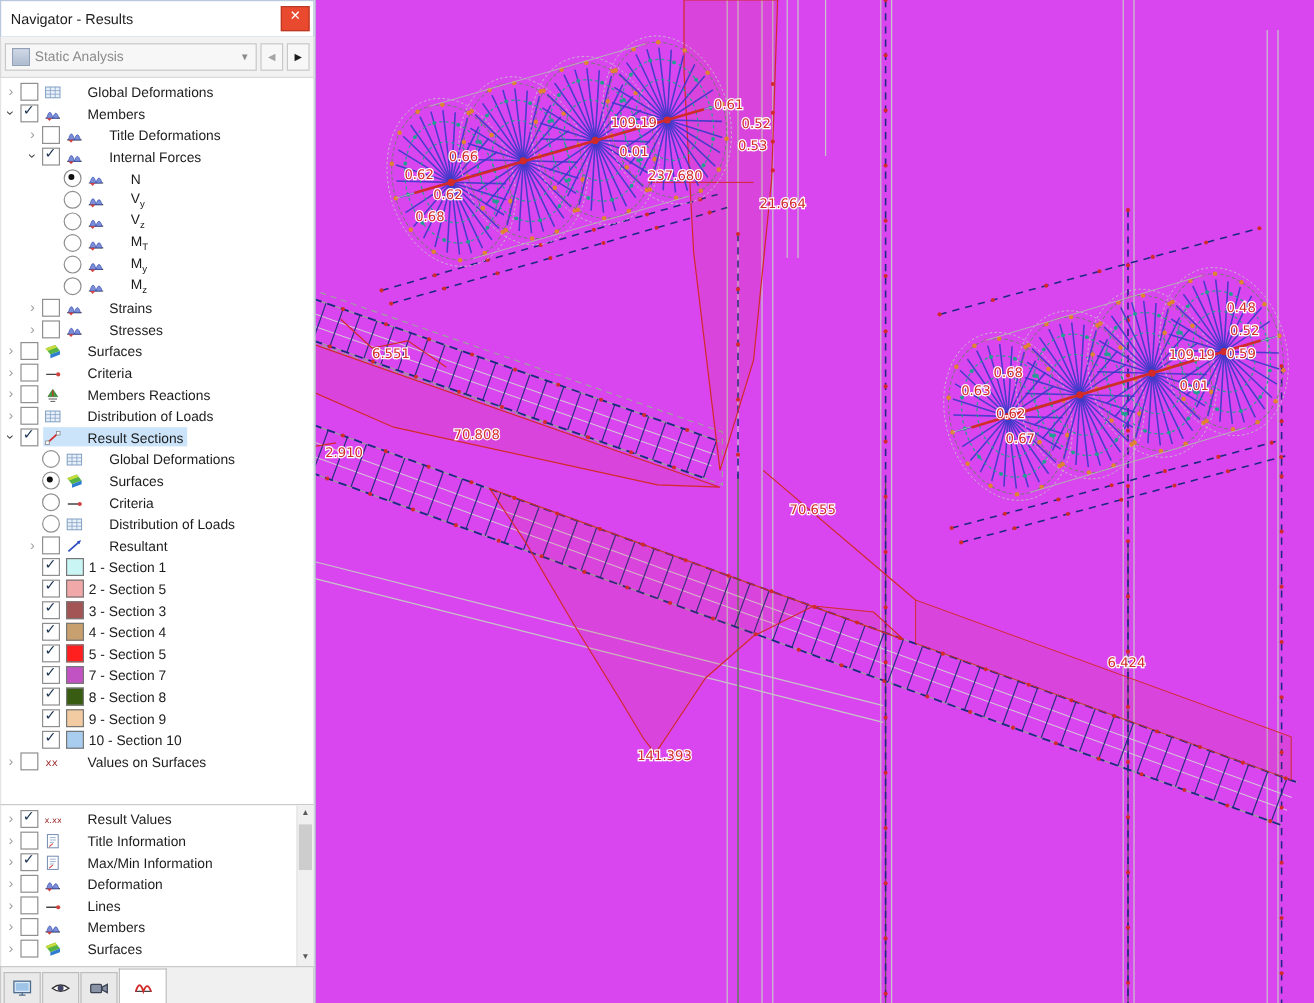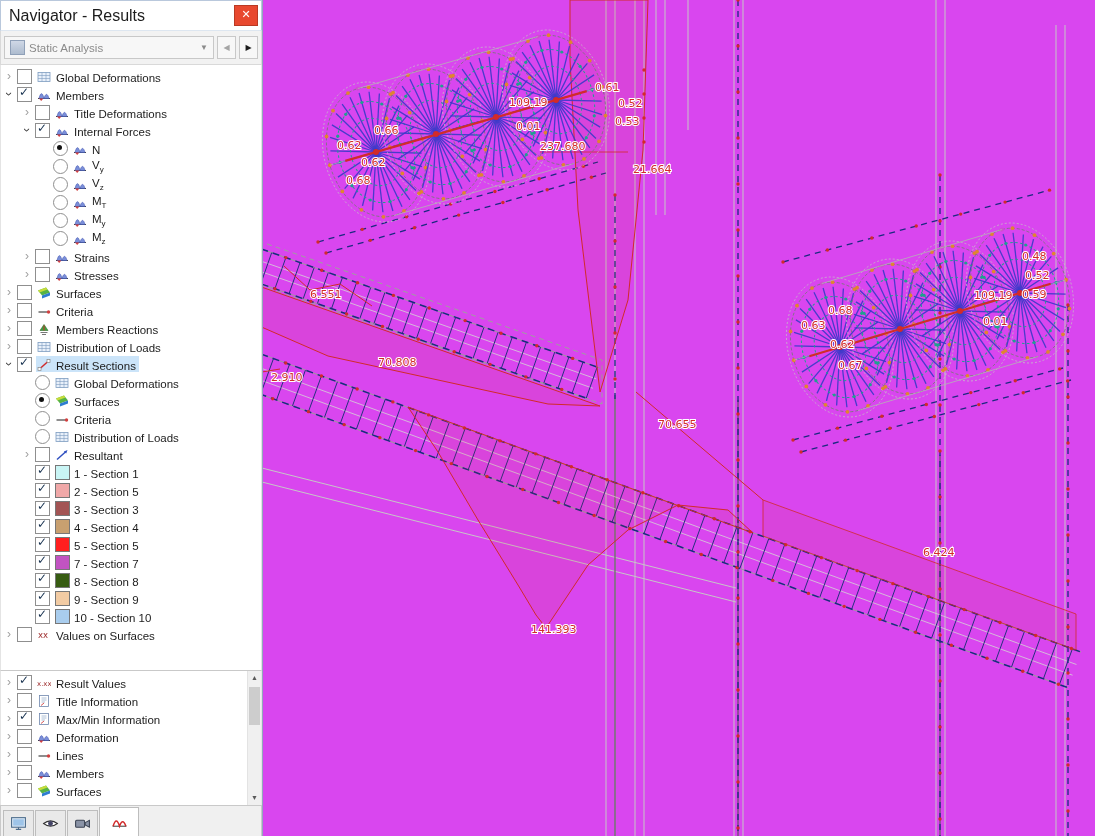--- a/index.html
+++ b/index.html
@@ -1,42 +1,42 @@
 <!DOCTYPE html>
 <html><head>
 <meta charset="utf-8">
 <style>
   html,body{margin:0;padding:0}
   body{font-family:"Liberation Sans","DejaVu Sans",sans-serif;font-size:11.5px;color:#1c1c1c;background:#fff}
   .app{position:relative;width:1095px;height:836px;overflow:hidden;background:#fff}
   .viewport{position:absolute;left:250px;top:0;width:1003px;height:836px;background:#d946ef}
   .panel{position:absolute;left:0;top:0;width:262px;height:836px;background:#fff;border-right:1px solid #93a6bd;display:flex;flex-direction:column;z-index:5}
   .titlebar{height:25px;flex:none;display:flex;align-items:center;padding:2px 3px 2px 8px;border:1px solid #b9c8dc;border-bottom:1px solid #dde6f0;background:#fff}
-  .titlebar .t{flex:1;font-size:16px}
+  .titlebar .t{flex:1;font-size:12px}
   .closebtn{width:22px;height:19px;background:#e8492f;border:1px solid #b93a24;color:#fff;font-size:11px;line-height:17px;text-align:center;cursor:default}
   .ddrow{height:27px;flex:none;display:flex;align-items:center;gap:3px;padding:3px;background:#f2f2f2;border-left:1px solid #d9d9d9;border-right:1px solid #d9d9d9;border-bottom:1px solid #d9d9d9}
   .dd{flex:1;height:21px;border:1px solid #c8c8c8;background:#f7f7f7;display:flex;align-items:center;gap:4px;padding:0 5px;color:#8b8b8b}
   .dd .dv{flex:1;white-space:nowrap;overflow:hidden}
   .ddchev{color:#8b8b8b;font-size:8px}
   .ddicon{width:13px;height:13px;background:linear-gradient(#cfd8e6,#aebccf);border:1px solid #8fa0b8;flex:none}
   .navbtn{width:17px;height:21px;border:1px solid #c8c8c8;background:#f7f7f7;font-size:8px;color:#a5a5a5;display:flex;align-items:center;justify-content:center}
   .navbtn.dark{color:#1c1c1c}
   .treewrap{flex:1;position:relative;overflow:hidden;padding-top:2px;border-left:1px solid #e4e4e4;border-right:1px solid #e4e4e4}
   .tree2wrap{flex:none;height:132px;position:relative;border-top:1px solid #c9c9c9;padding-top:2px;border-left:1px solid #e4e4e4;border-right:1px solid #e4e4e4;overflow:hidden}
   .tree2wrap .row{padding-right:13px}
   .row{height:18px;display:flex;align-items:center;white-space:nowrap}
   .chev{width:16px;flex:none;text-align:center;font-size:12px;color:#a0a0a0;line-height:16px}
   .chev.exp{transform:rotate(90deg);color:#3c3c3c}
   .cb{width:13px;height:13px;flex:none;border:1px solid #8f8f8f;background:#fff;margin-right:4px;position:relative}
   .cb.on::after{content:"\2713";position:absolute;left:1px;top:-3px;font-size:12px;font-weight:bold;color:#17314f}
   .radio{width:13px;height:13px;flex:none;border:1px solid #8f8f8f;border-radius:50%;background:#fff;margin-right:4px;position:relative}
   .radio.on::after{content:"";position:absolute;left:3px;top:3px;width:5px;height:5px;border-radius:50%;background:#111}
   .lblwrap{display:flex;align-items:flex-end;height:16px;padding:0 3px 0 1px}
   .lblwrap.hl{background:#cbe4f9}
-  .ticon{width:16px;height:14px;flex:none;margin-right:3px;display:inline-flex;align-items:center}
+  .ticon{width:16px;height:14px;flex:none;margin-right:20px;display:inline-flex;align-items:center}
   .ticon svg{width:14px;height:14px}
   .swatch{width:13px;height:13px;flex:none;border:1px solid #777;margin-right:4px}
   .lbl sub{font-size:8px}
   .sb{position:absolute;right:0;top:0;bottom:0;width:13px;background:#f0f0f0;border-left:1px solid #e3e3e3;display:flex;flex-direction:column;z-index:3}
   .sb .ar{height:14px;flex:none;font-size:7px;color:#5a5a5a;text-align:center;line-height:14px}
   .sb .track{flex:1;position:relative}
   .sb .thumb{position:absolute;left:1px;right:1px;top:2px;height:38px;background:#cdcdcd}
   .tabbar{height:30px;flex:none;background:#f0f0f0;border-left:1px solid #c9c9c9;border-right:1px solid #c9c9c9;border-top:1px solid #c9c9c9;display:flex;align-items:flex-end;padding:0 0 0 2px}
   .tab{width:29px;height:25px;margin-right:1px;border:1px solid #bdbdbd;border-bottom:none;background:#e9e9e9;display:flex;align-items:center;justify-content:center}
   .tab svg{width:17px;height:17px}

